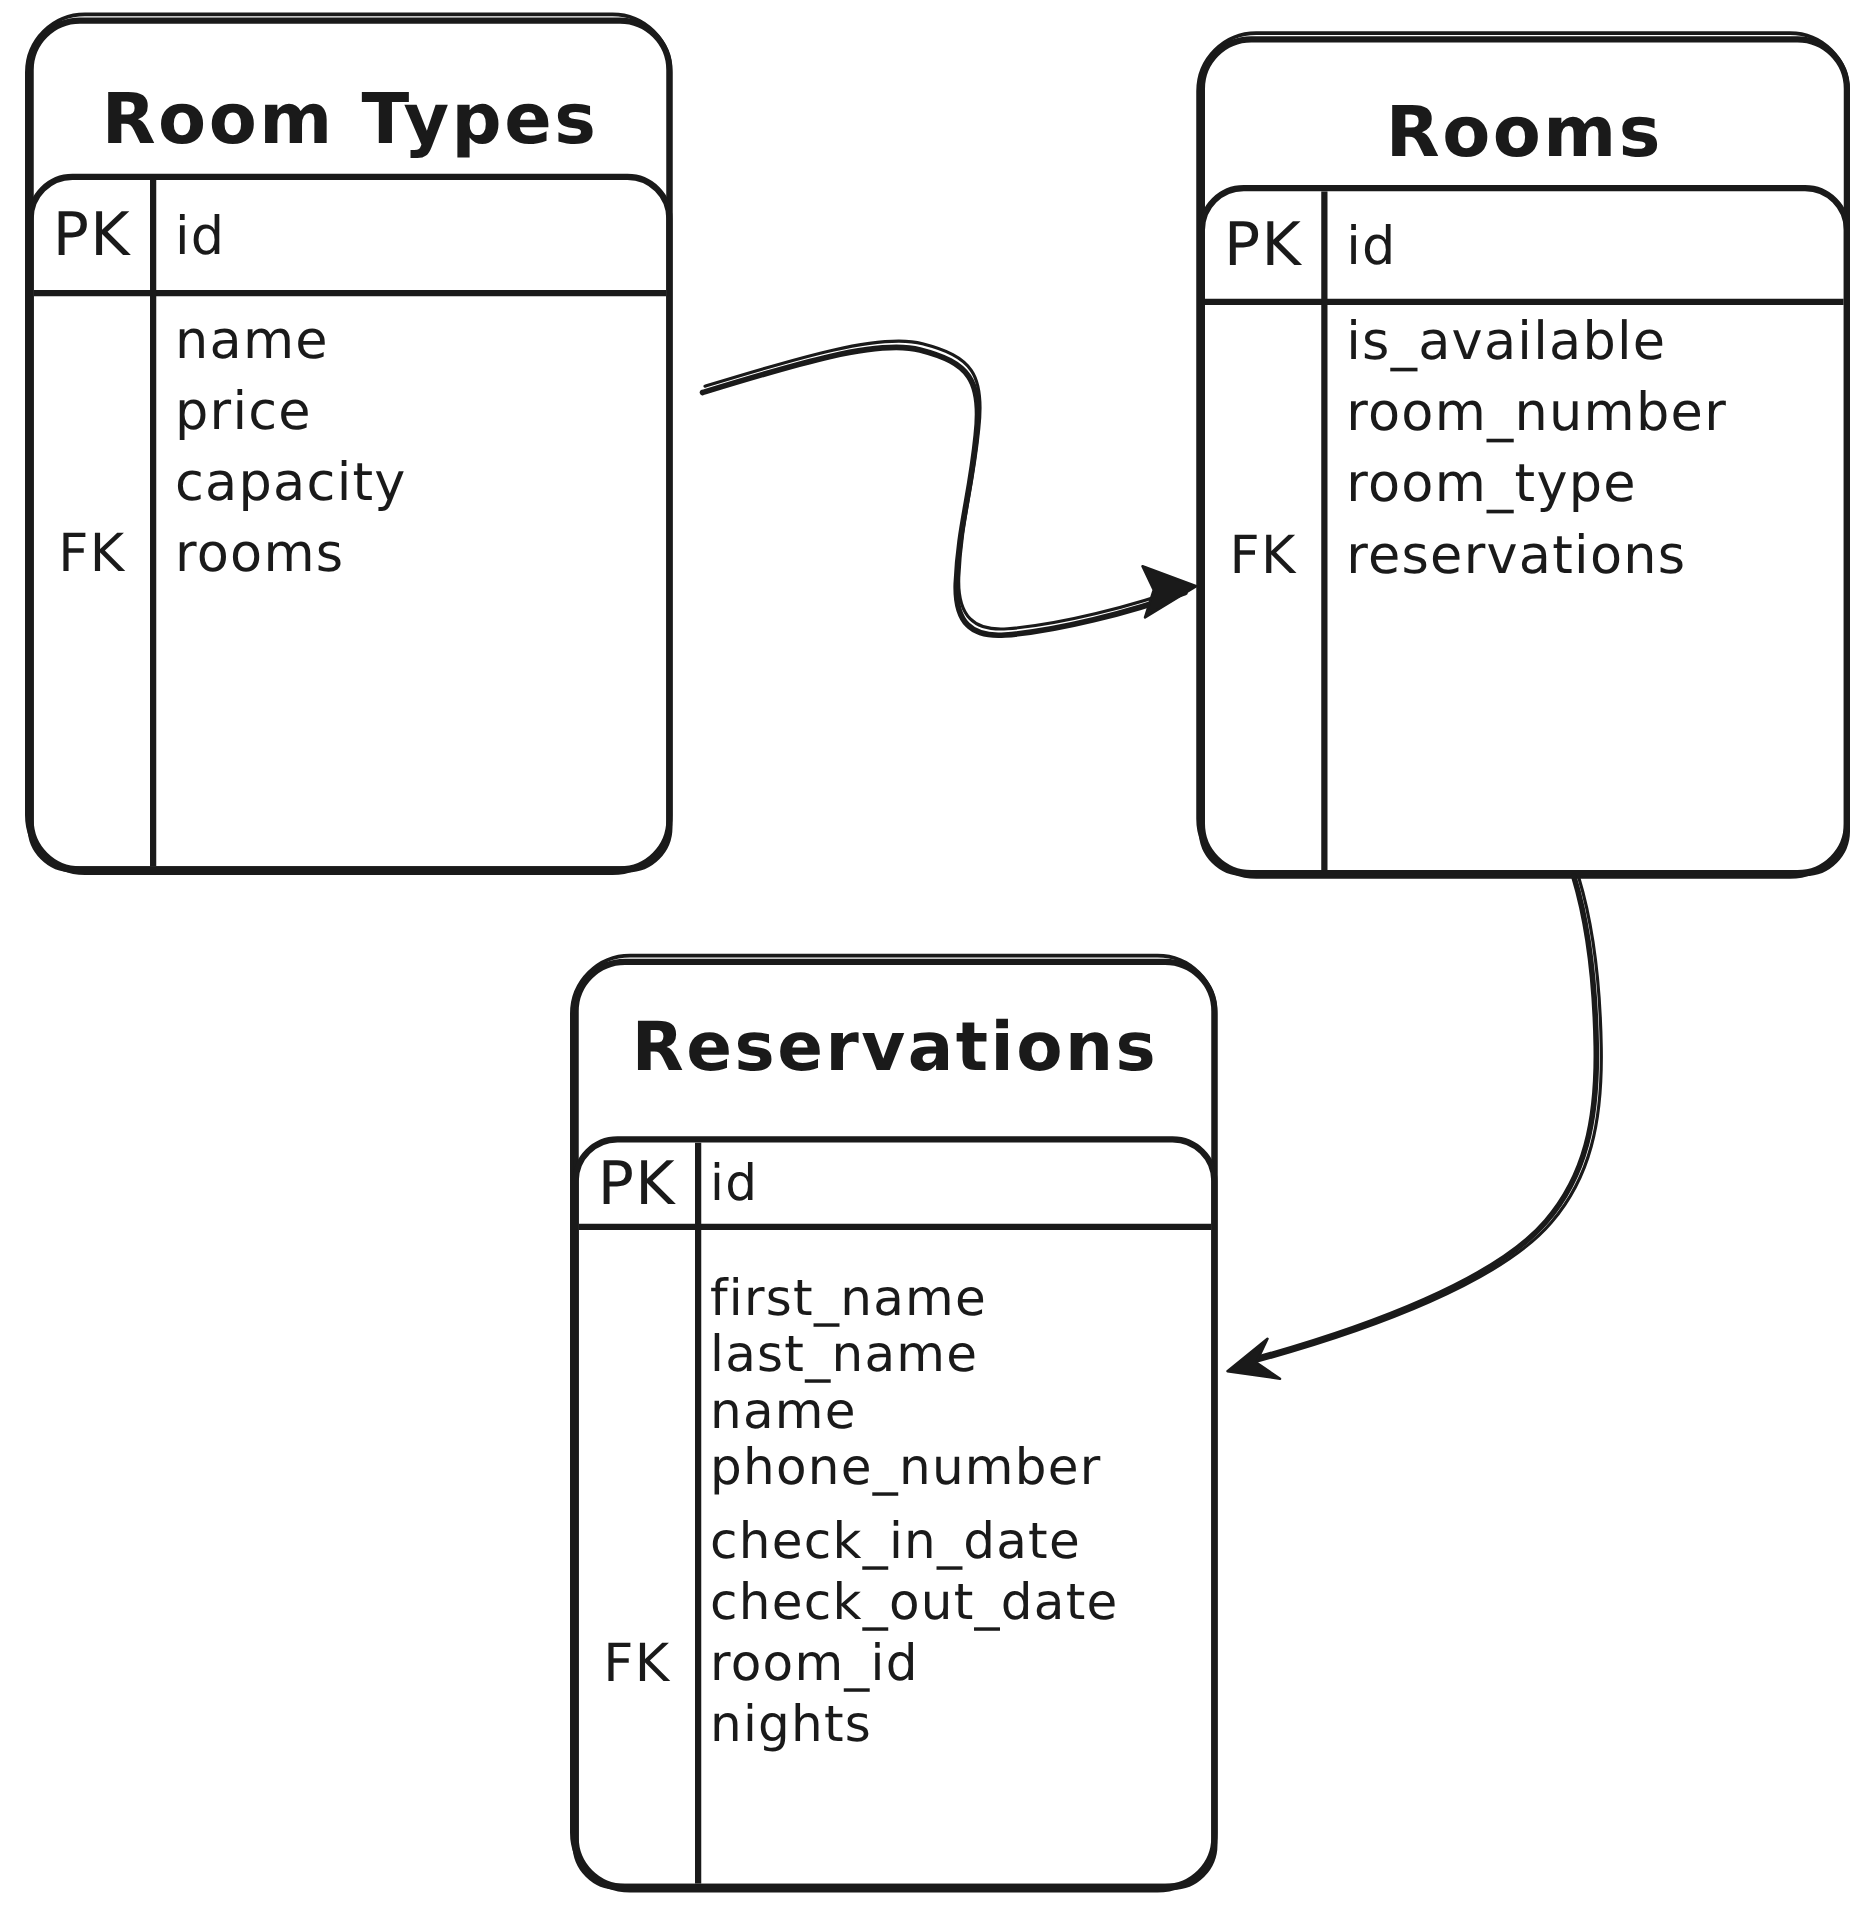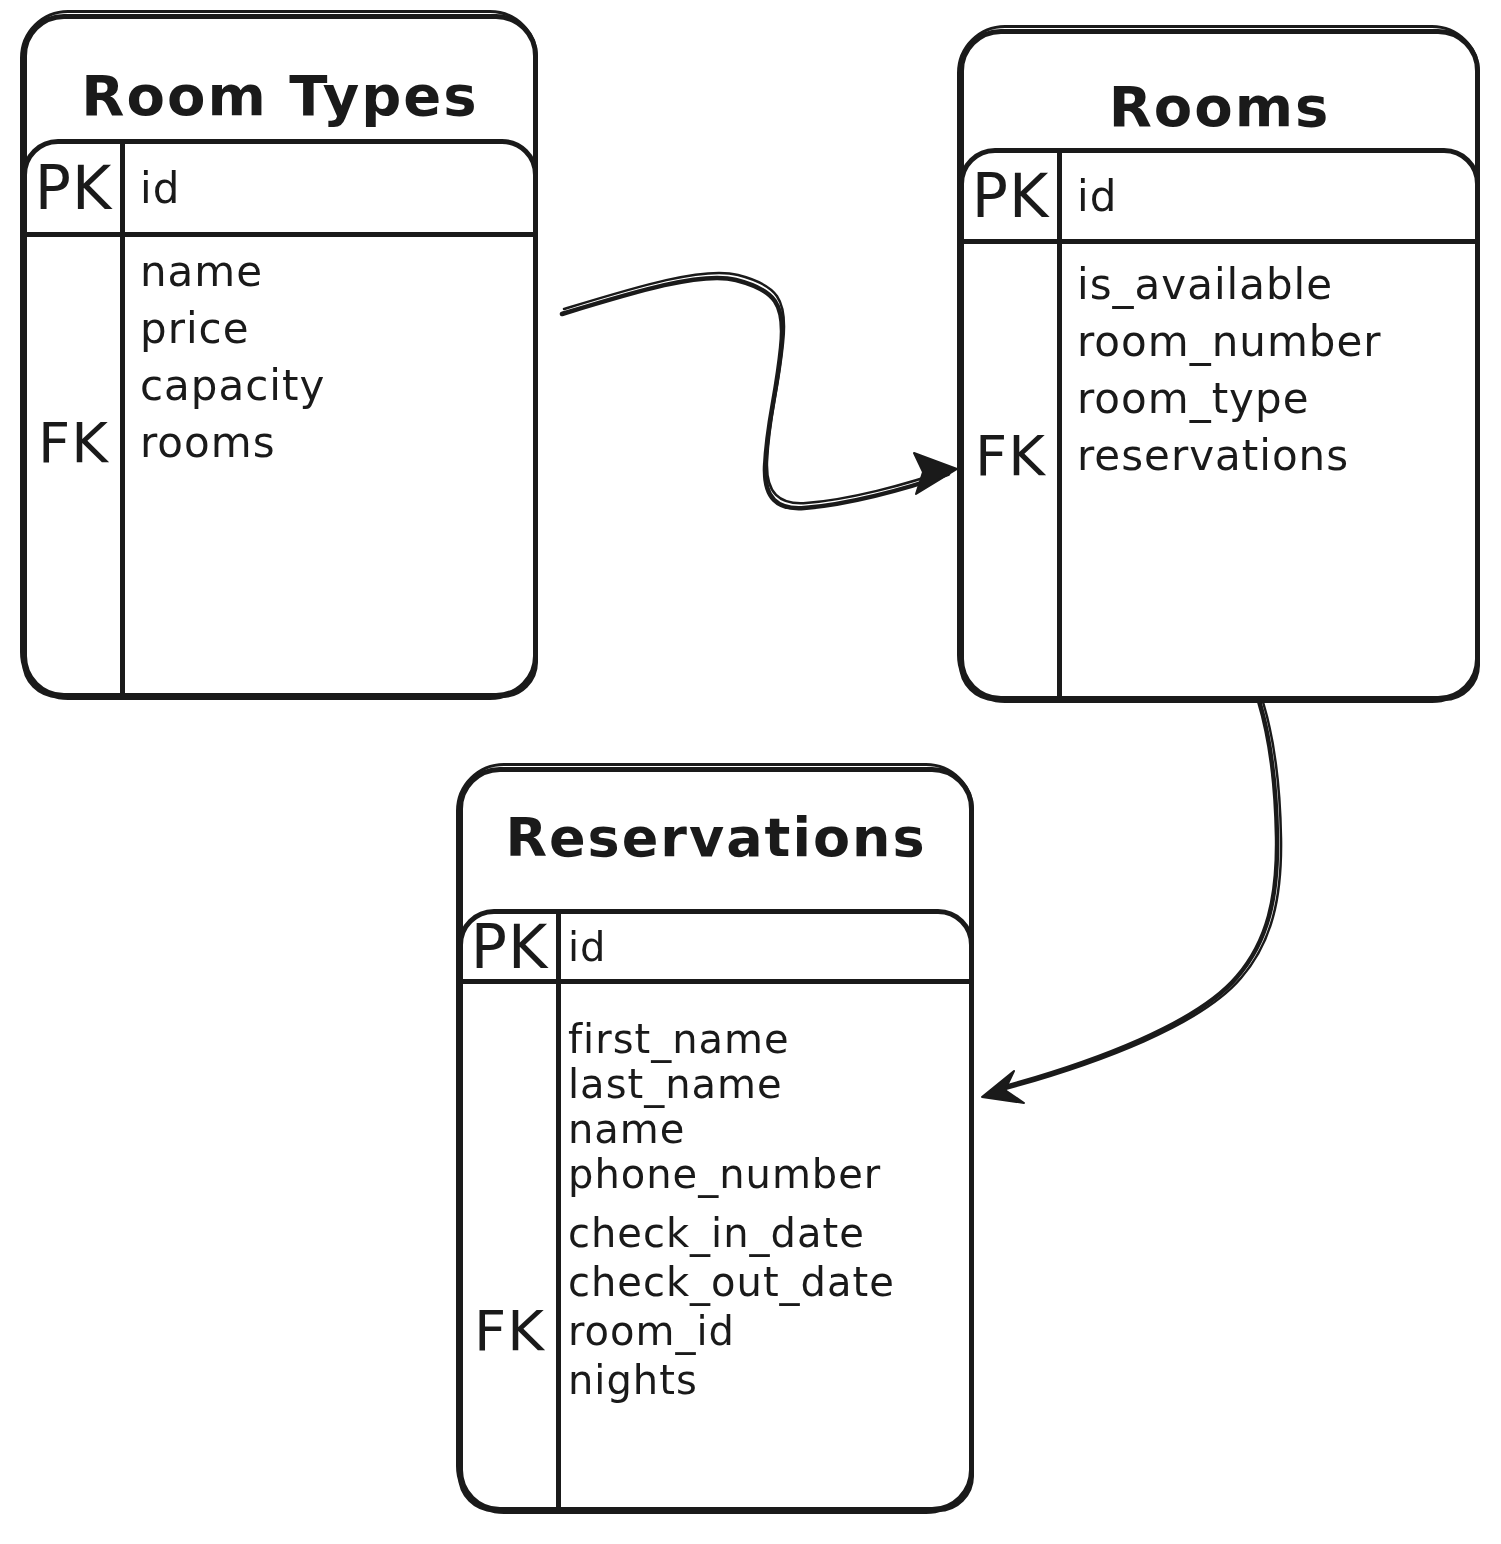--- a/index.html
+++ b/index.html
@@ -48,45 +48,45 @@
     width:5px; background:#1a1a1a;
   }
   .pkrow {
     display:flex; align-items:center;
     border-bottom:5px solid #1a1a1a;
     font-size:44px;
   }
   .kcell {
     flex:0 0 93px; width:93px;
     text-align:center;
-    font-size:56px;
+    font-size:42px;
     letter-spacing:1px;
   }
-  .pkrow .kcell { font-size:60px; }
+  .pkrow .kcell { font-size:48px; }
   .ncell {
     padding-left:20px;
     font-size:42px;
     letter-spacing:1px;
     white-space:nowrap;
   }
   .fr { display:flex; align-items:center; height:57px; }
 
   
   .t-room-types { left:22px; top:14px; width:516px; height:684px; }
   .t-room-types .erd-title { top:44px; }
   .t-room-types .erd-inner { top:120px; }
   .t-room-types .pkrow { height:93px; }
   .t-room-types .body { padding-top:6px; }
 
   
   .t-rooms { left:959px; top:29px; width:521px; height:672px; }
   .t-rooms .erd-title { top:40px; }
   .t-rooms .erd-inner { top:114px; }
   .t-rooms .pkrow { height:91px; }
-  .t-rooms .body { padding-top:12px; }
+  .t-rooms .body { padding-top:0; }
 
   
   .t-reservations { left:458px; top:767px; width:516px; height:745px; }
   .t-reservations .erd-title { top:34px; font-size:54px; }
   .t-reservations .erd-inner { top:137px; }
   .t-reservations .pkrow { height:70px; }
   .t-reservations .body { padding-top:6px;margin-top:26px; }
   .t-reservations .ncell { font-size:40px; padding-left:12px; }
   .t-reservations .r-a { height:45px; }
   .t-reservations .r-b { height:49px; }

